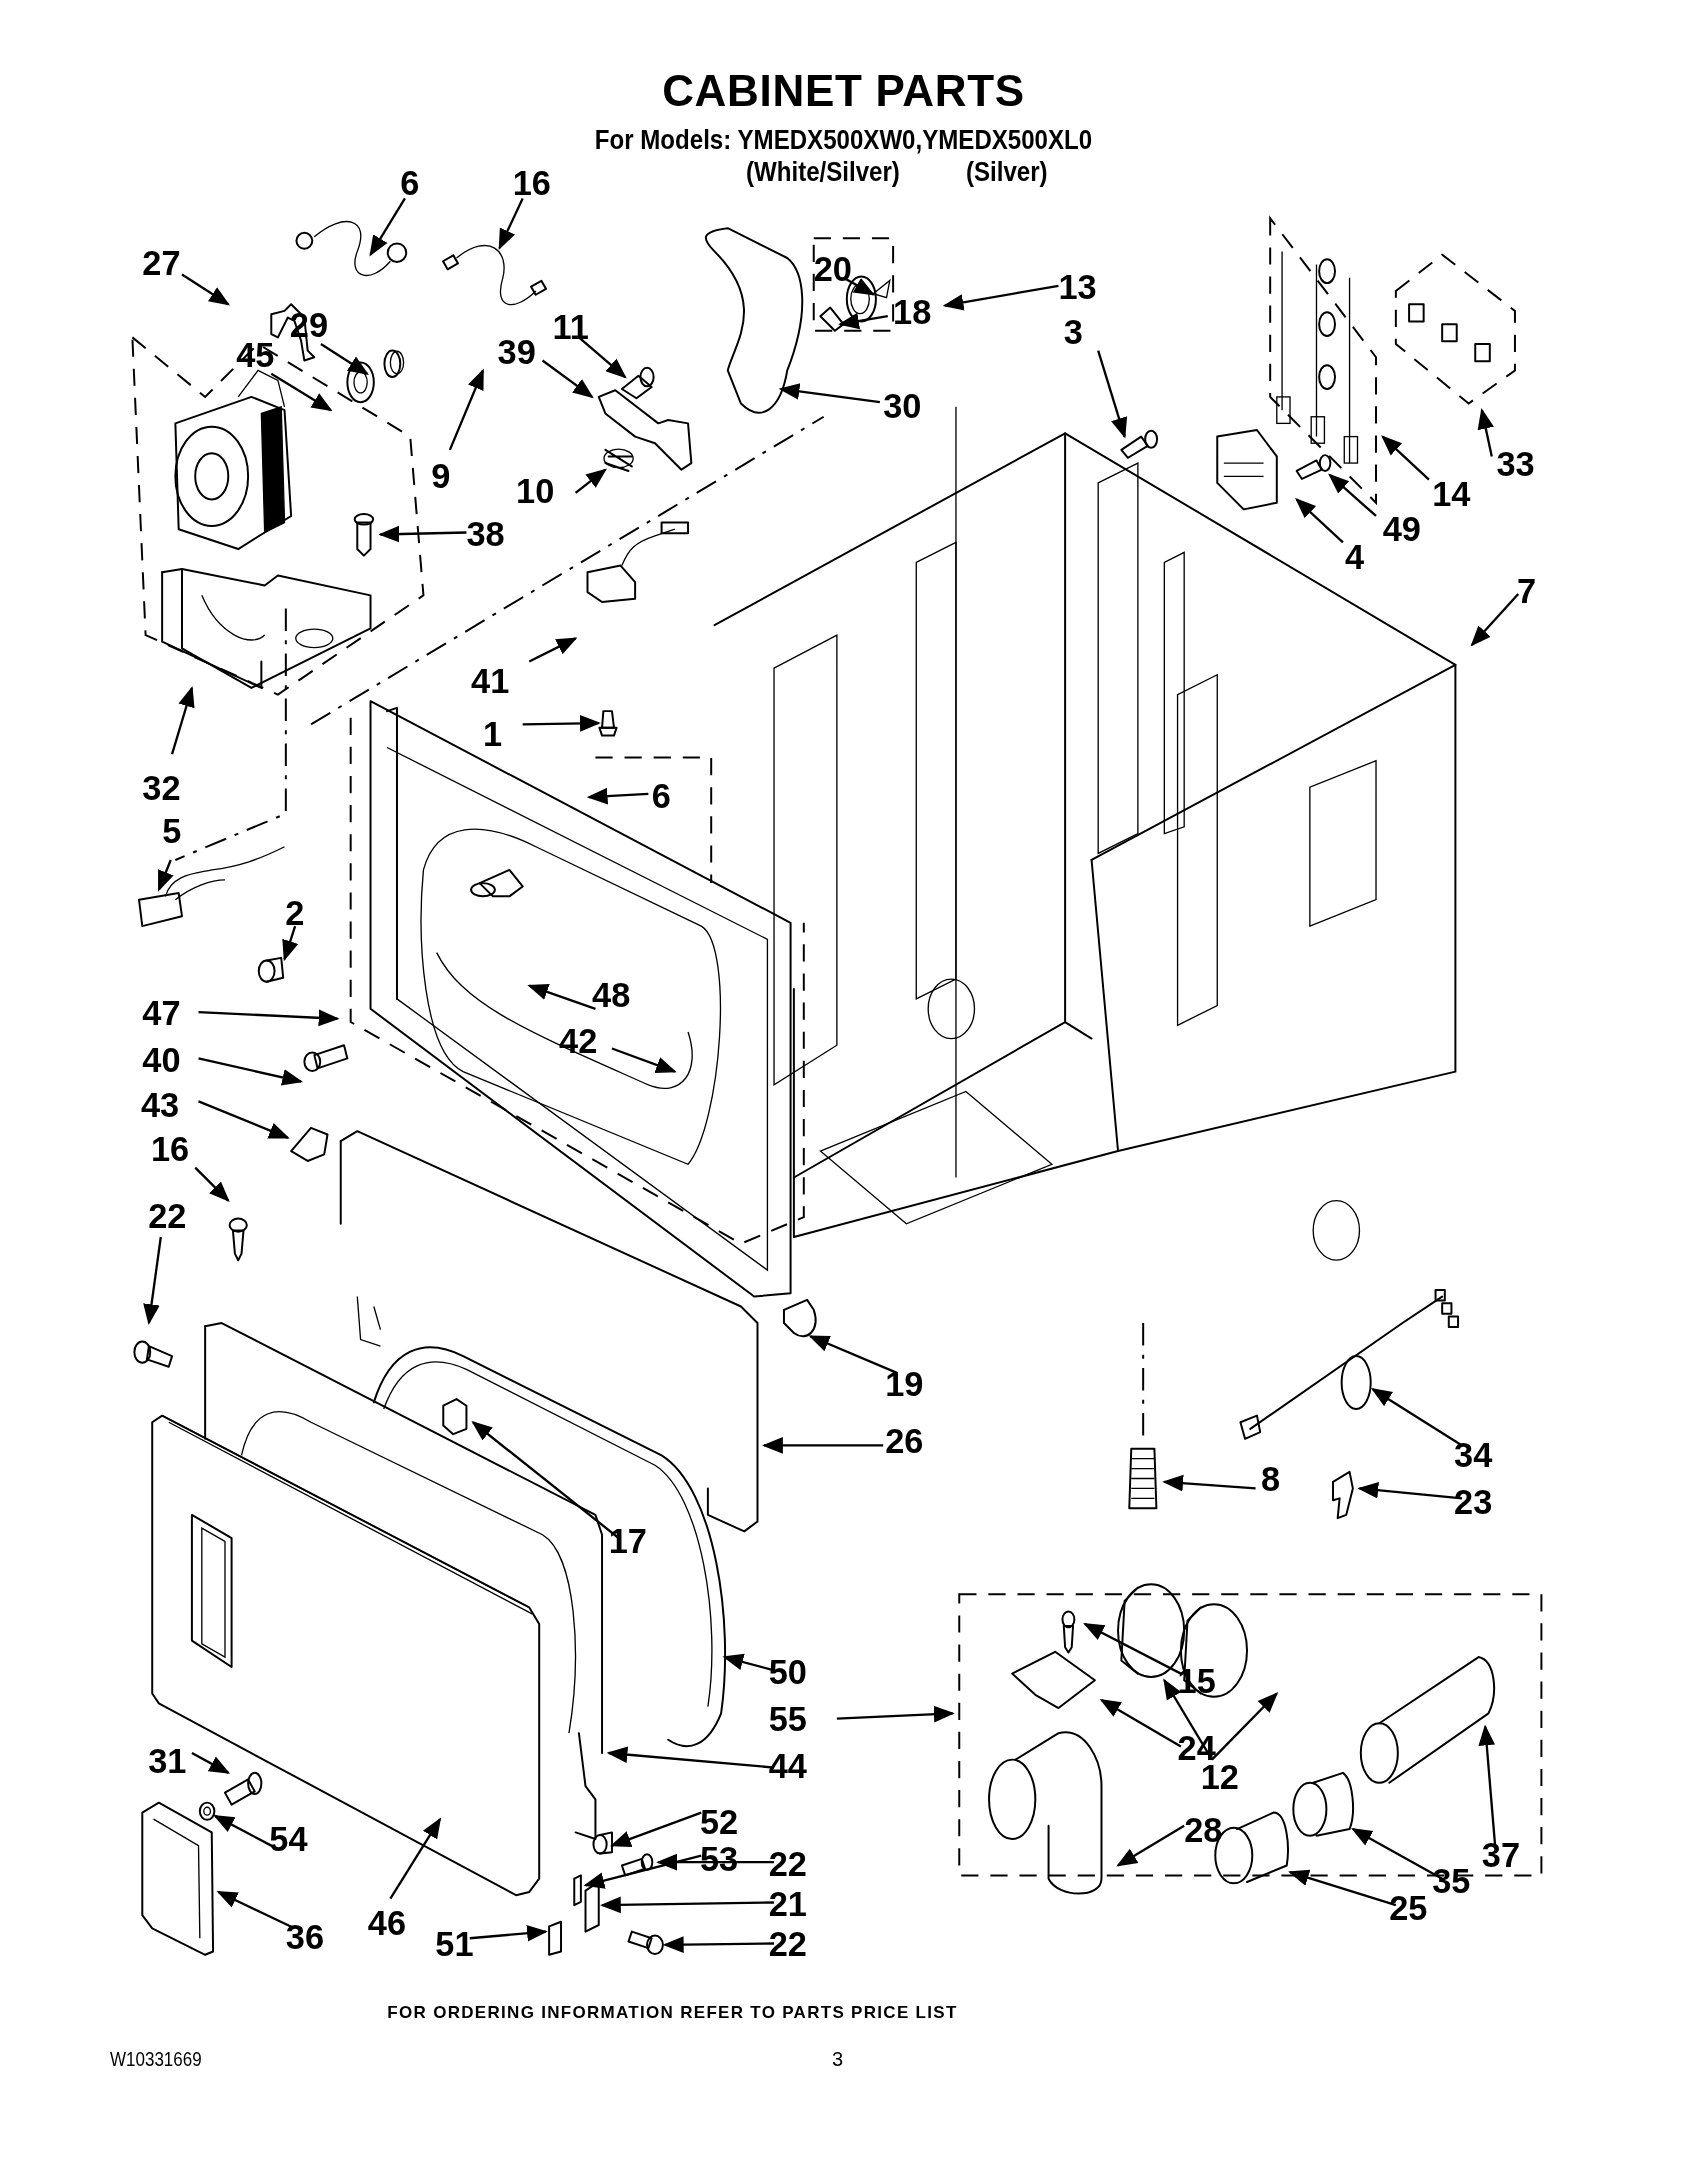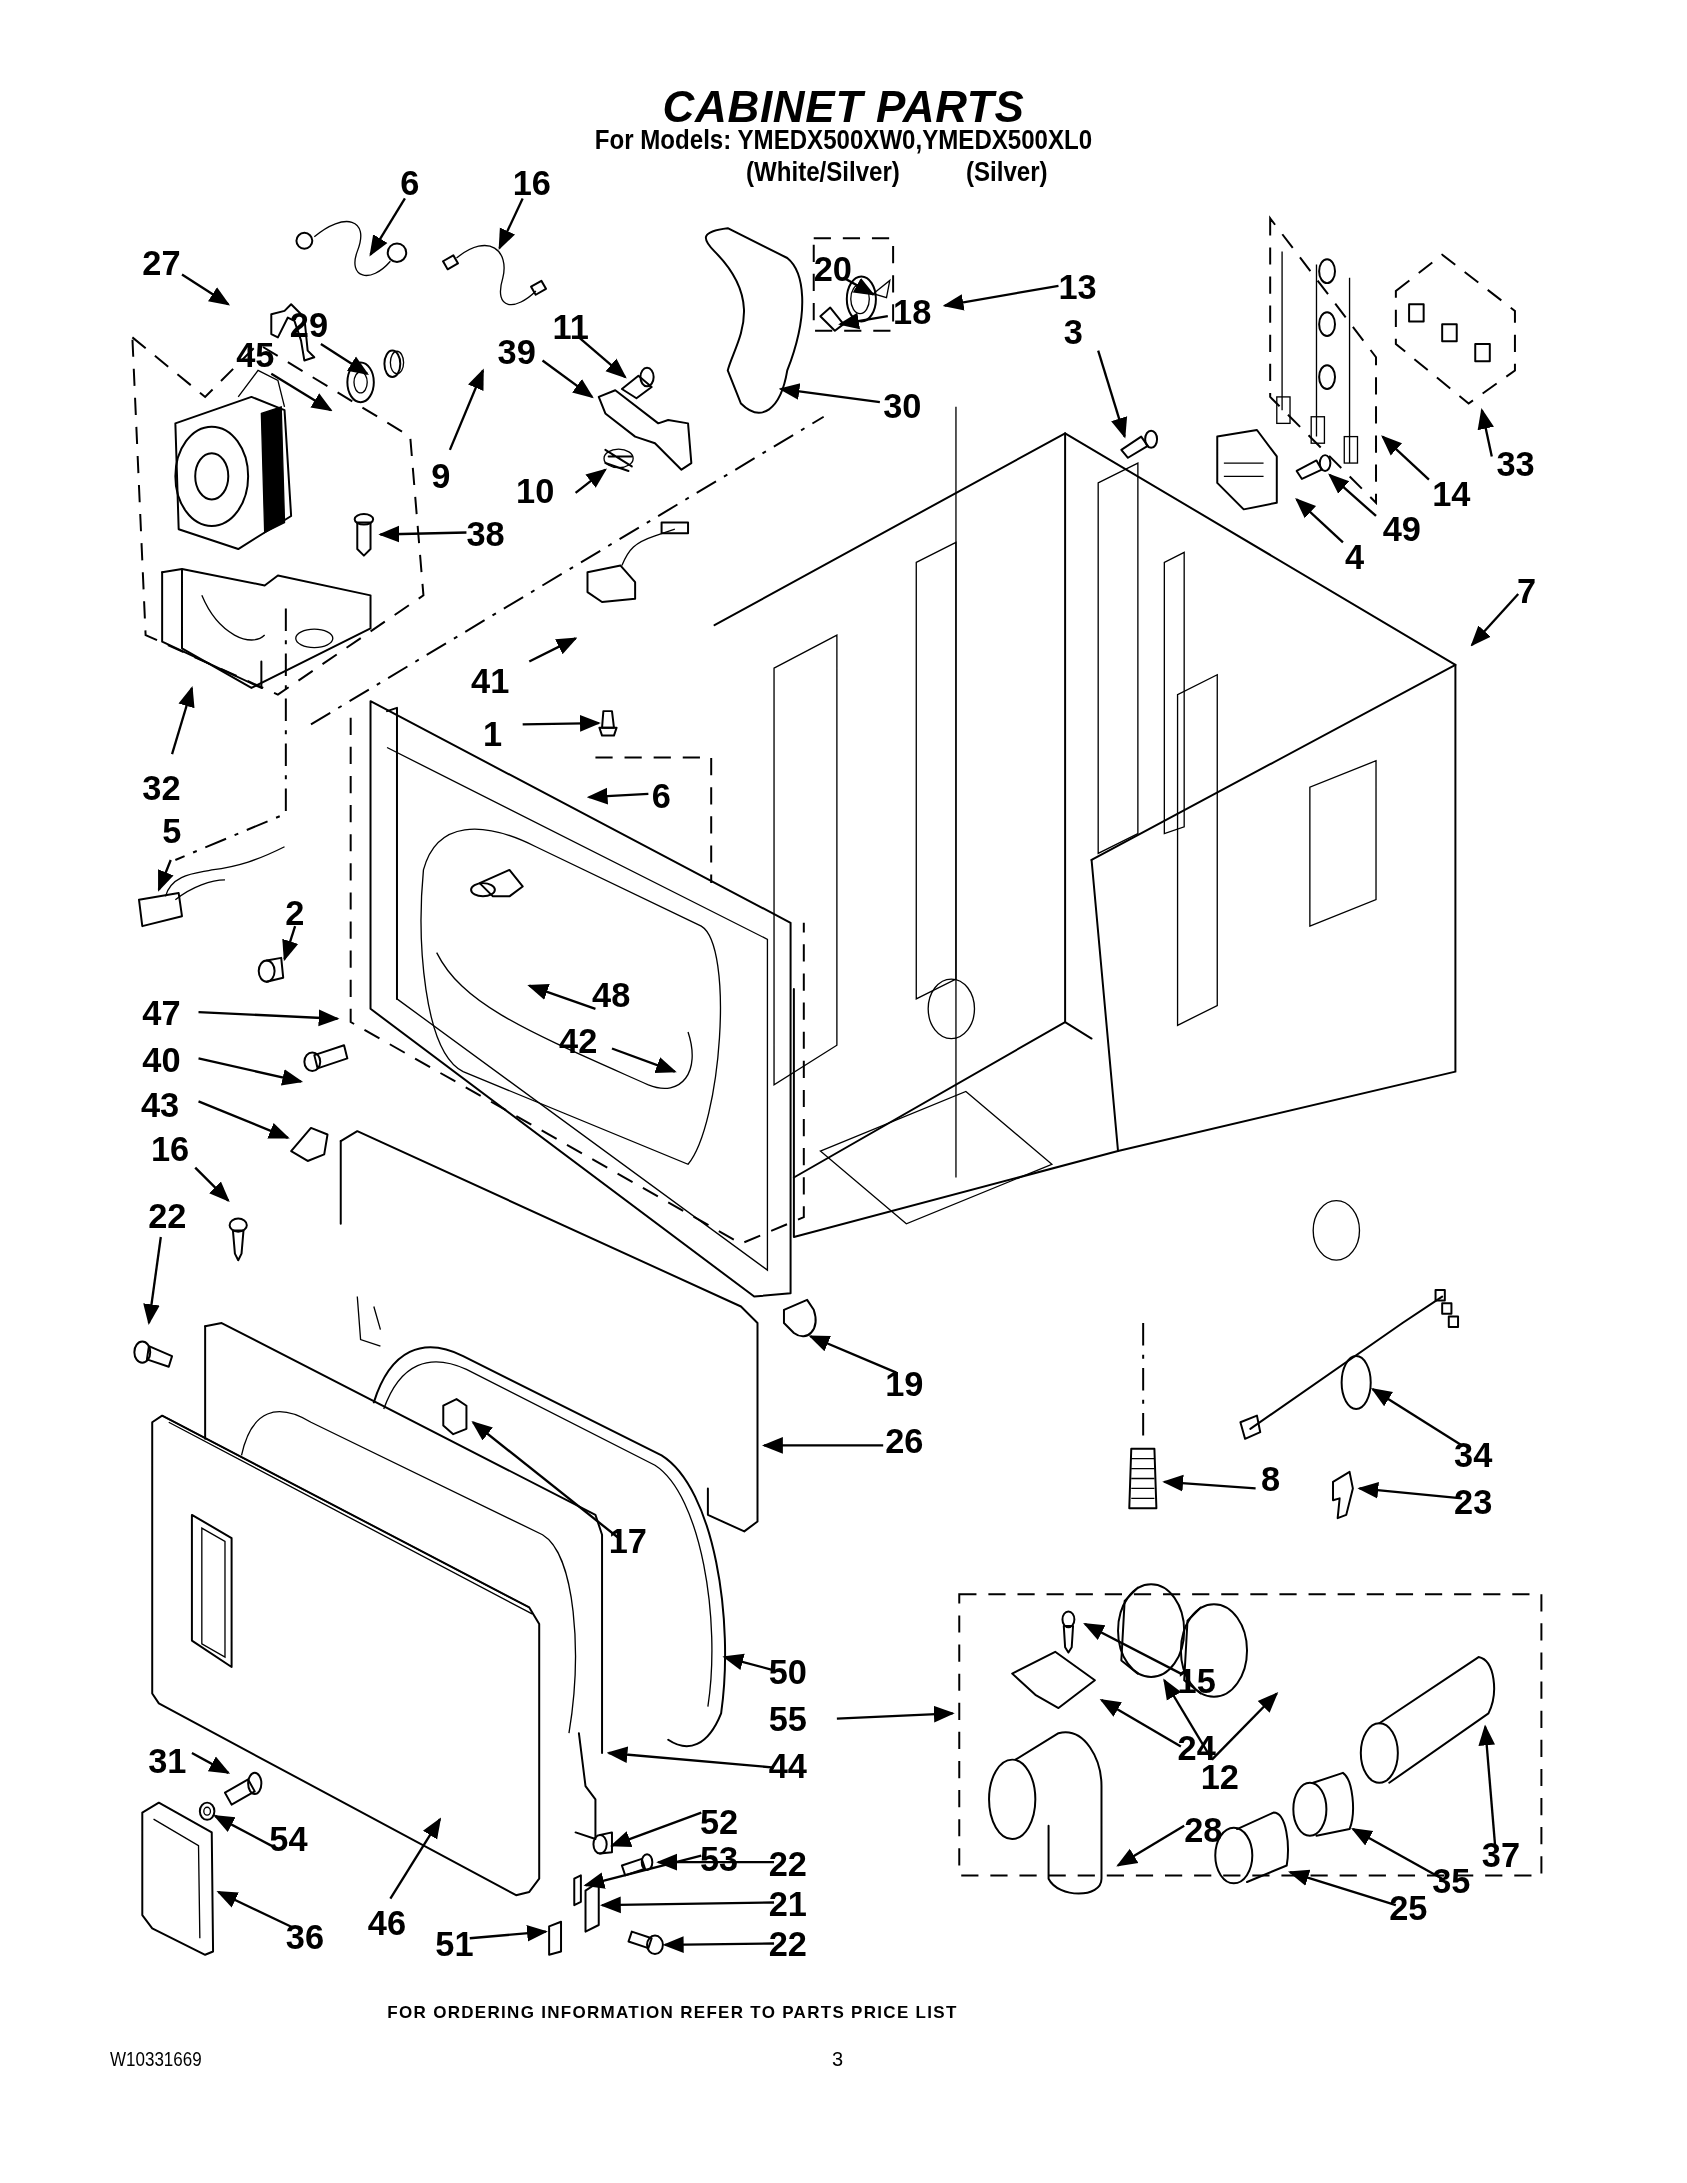--- a/index.html
+++ b/index.html
@@ -1,19 +1,19 @@
 <!DOCTYPE html>
 <html style="font-size:10.6px"><head>
 <meta charset="utf-8">
 <style>
   html, body { margin: 0; padding: 0; background: #ffffff; }
   body { width: 1687px; height: 2183px; position: relative; overflow: hidden;
          font-family: "Liberation Sans", sans-serif; color: #000; }
-  .title { position: absolute; left: 0; width: 1687px; top: 82px; text-align: center;
-           font-size: 44px; font-weight: bold; letter-spacing: 0.7px; font-style: italic; }
+  .title { position: absolute; left: 0; width: 1687px; top: 66px; text-align: center;
+           font-size: 44px; font-weight: bold; letter-spacing: 0.7px; }
   .models { position: absolute; left: 0; width: 1687px; top: 124px; text-align: center;
             font-size: 28px; font-weight: bold; transform: scaleX(0.86); }
   .variant { position: absolute; top: 156px; font-size: 28px; font-weight: bold; transform: scaleX(0.86); transform-origin: left top; }
   .footer-note { position: absolute; left: 0; width: 1345px; top: 2003px; text-align: center;
                  font-size: 17px; font-weight: bold; letter-spacing: 1.3px; }
   .doc-number { position: absolute; left: 110px; top: 2048px; font-size: 20px; transform: scaleX(0.85); transform-origin: left top; }
   .page-number { position: absolute; left: 832px; top: 2048px; font-size: 20px; }
   svg#diagram { position: absolute; left: 0; top: 0; }
   .callout { font-family: "Liberation Sans", sans-serif; font-size: 52px; font-weight: bold; fill: #000; }
   .part { fill: none; stroke: #000; stroke-width: 3; stroke-linejoin: round; stroke-linecap: round; }

